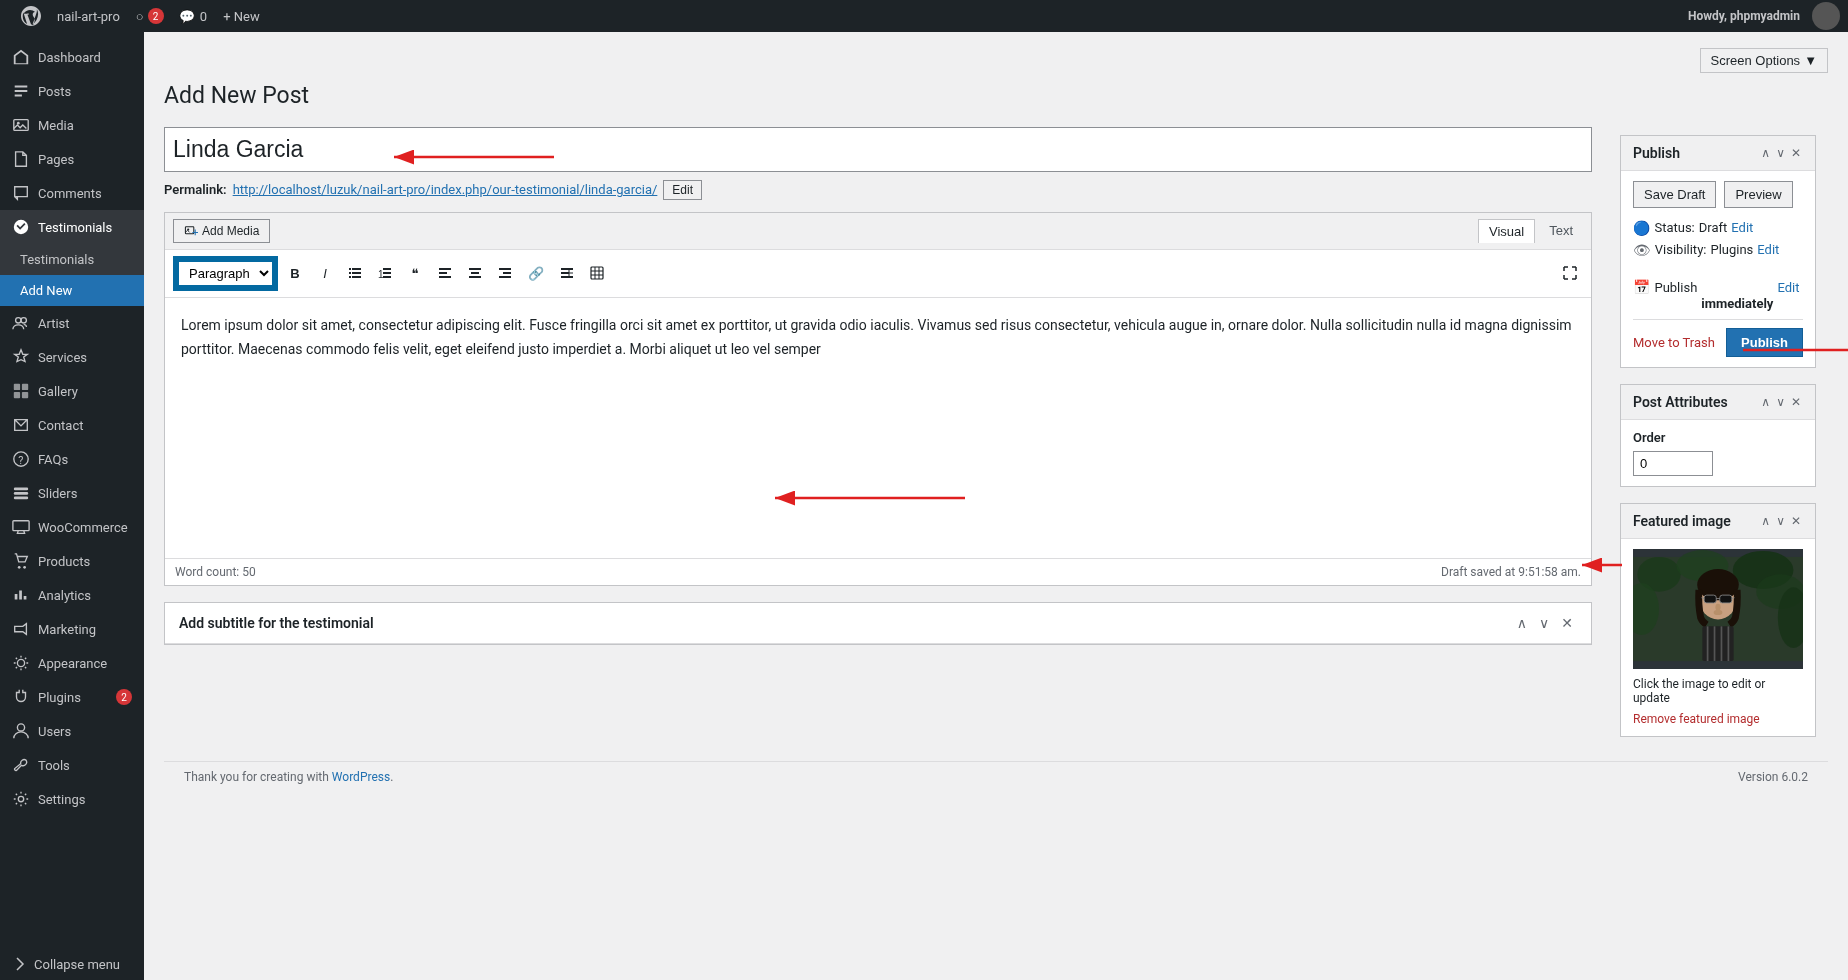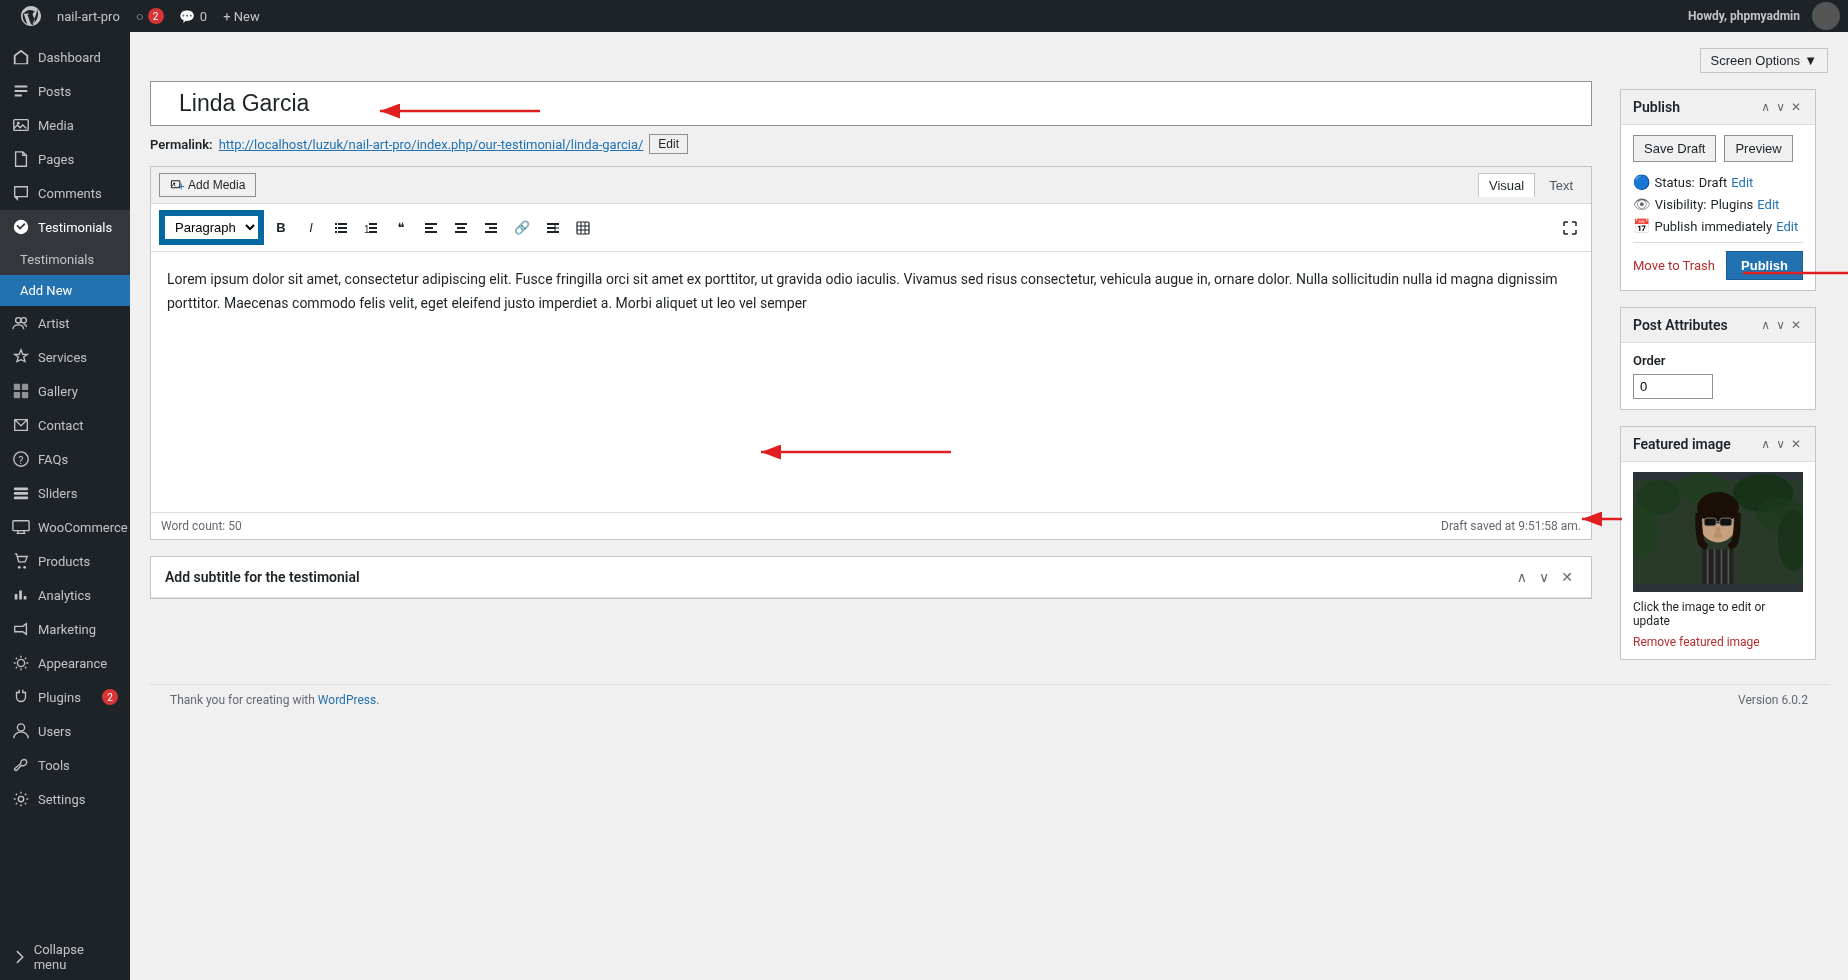--- a/index.html
+++ b/index.html
@@ -10,41 +10,41 @@
     .wp-top-bar-left { display: flex; align-items: center; gap: 16px; padding-left: 13px; }
     .wp-top-bar-right { display: flex; align-items: center; gap: 12px; font-size: 12px; color: #c3c4c7; font-weight: bold; }
     .wp-logo { width: 20px; height: 20px; fill: #c3c4c7; }
     .top-bar-item { display: flex; align-items: center; gap: 4px; font-size: 13px; cursor: pointer; color: #c3c4c7; }
     .top-bar-count { background: #d63638; color: #fff; border-radius: 50%; width: 16px; height: 16px; font-size: 10px; display: flex; align-items: center; justify-content: center; }
 
     
     .wp-wrapper { display: flex; margin-top: 32px; min-height: 948px; }
 
     
-    .wp-sidebar { width: 130px; background: #1d2327; flex-shrink: 0; padding-top: 8px; }
+    .wp-sidebar { width: 144px; background: #1d2327; flex-shrink: 0; padding-top: 8px; }
     .sidebar-item { display: flex; align-items: center; gap: 8px; padding: 8px 12px; color: #c3c4c7; cursor: pointer; font-size: 13px; white-space: nowrap; position: relative; }
     .sidebar-item.active { background: #2271b1; color: #fff; }
     .sidebar-item.active-parent { background: #33373c; color: #fff; }
     .sidebar-icon { width: 18px; height: 18px; fill: currentColor; flex-shrink: 0; }
     .sidebar-sub { background: #33373c; }
     .sidebar-sub .sidebar-item { padding-left: 20px; font-size: 13px; }
     .sidebar-sub .sidebar-item.active { background: #2271b1; color: #fff; }
     .plugin-badge { background: #d63638; color: #fff; border-radius: 50%; width: 16px; height: 16px; font-size: 10px; display: flex; align-items: center; justify-content: center; margin-left: auto; }
 
     
     .wp-main { flex: 1; padding: 16px 20px; background: #f0f0f1; min-width: 0; }
 
     
     .screen-options-bar { display: flex; justify-content: flex-end; margin-bottom: 8px; }
     .screen-options-btn { background: #f0f0f1; border: 1px solid #c3c4c7; padding: 4px 10px; cursor: pointer; font-size: 13px; color: #1d2327; border-radius: 0; display: flex; align-items: center; gap: 4px; }
 
     .page-title { font-size: 23px; font-weight: 400; color: #1d2327; margin-bottom: 16px; line-height: 1.3; }
 
     
-    .post-title-input { width: 100%; border: 1px solid #8c8f94; padding: 8px 28px; font-size: 23px; color: #1d2327; outline: none; background: #fff; margin-bottom: 8px; }
+    .post-title-input { width: 100%; border: 1px solid #8c8f94; padding: 8px 8px; font-size: 23px; color: #1d2327; outline: none; background: #fff; margin-bottom: 8px; }
 
     
     .permalink-row { display: flex; align-items: center; gap: 6px; font-size: 13px; color: #1d2327; margin-bottom: 12px; }
     .permalink-label { font-weight: 600; }
     .permalink-link { color: #2271b1; text-decoration: underline; }
     .permalink-edit-btn { background: #f0f0f1; border: 1px solid #8c8f94; padding: 2px 8px; cursor: pointer; font-size: 12px; color: #1d2327; }
 
     
     .editor-wrapper { background: #fff; border: 1px solid #c3c4c7; }
     .editor-tabs { display: flex; gap: 4px; }
@@ -333,20 +333,21 @@
 
   <div class="wp-main">
 
     <div class="screen-options-bar">
       <button class="screen-options-btn">
         <span>Screen Options</span>
         <span>▼</span>
       </button>
     </div>
 
+    <h1 class="page-title">Add New Post</h1>
 
     <div class="content-and-sidebar">
       <div class="content-area">
 
         <div style="position:relative;">
           <input class="post-title-input" type="text" value="Linda Garcia" style="">
           
           <svg style="position:absolute;top:10px;left:220px;pointer-events:none;" width="200" height="40">
             <defs>
                 <marker id="arrowhead1" markerWidth="8" markerHeight="6" refX="8" refY="3" orient="auto">
@@ -524,21 +525,21 @@
             </div>
             <div class="publish-meta">
               <span class="publish-meta-icon">👁</span>
               <span>Visibility:</span>
               <span>Plugins</span>
               <a href="#" style="color:#2271b1;text-decoration:none;font-size:13px;">Edit</a>
             </div>
             <div class="publish-meta">
               <span class="publish-meta-icon">📅</span>
               <span>Publish</span>
-              <strong style="font-weight:400;">immediately</strong>
+              <strong style="font-weight:700;margin-top:32px;">immediately</strong>
               <a href="#" style="color:#2271b1;text-decoration:none;font-size:13px;">Edit</a>
             </div>
             <div class="publish-footer">
               <div style="position:relative;display:flex;align-items:center;">
                 <a href="#" class="move-to-trash-link">Move to Trash</a>
 
                 <svg style="position:absolute;left:100px;top:0px;pointer-events:none;" width="160" height="30">
                   <defs>
                       <marker id="arrowhead4" markerWidth="8" markerHeight="6" refX="8" refY="3" orient="auto">
                         <polygon points="0 0, 8 3, 0 6" fill="#e02020"></polygon>

